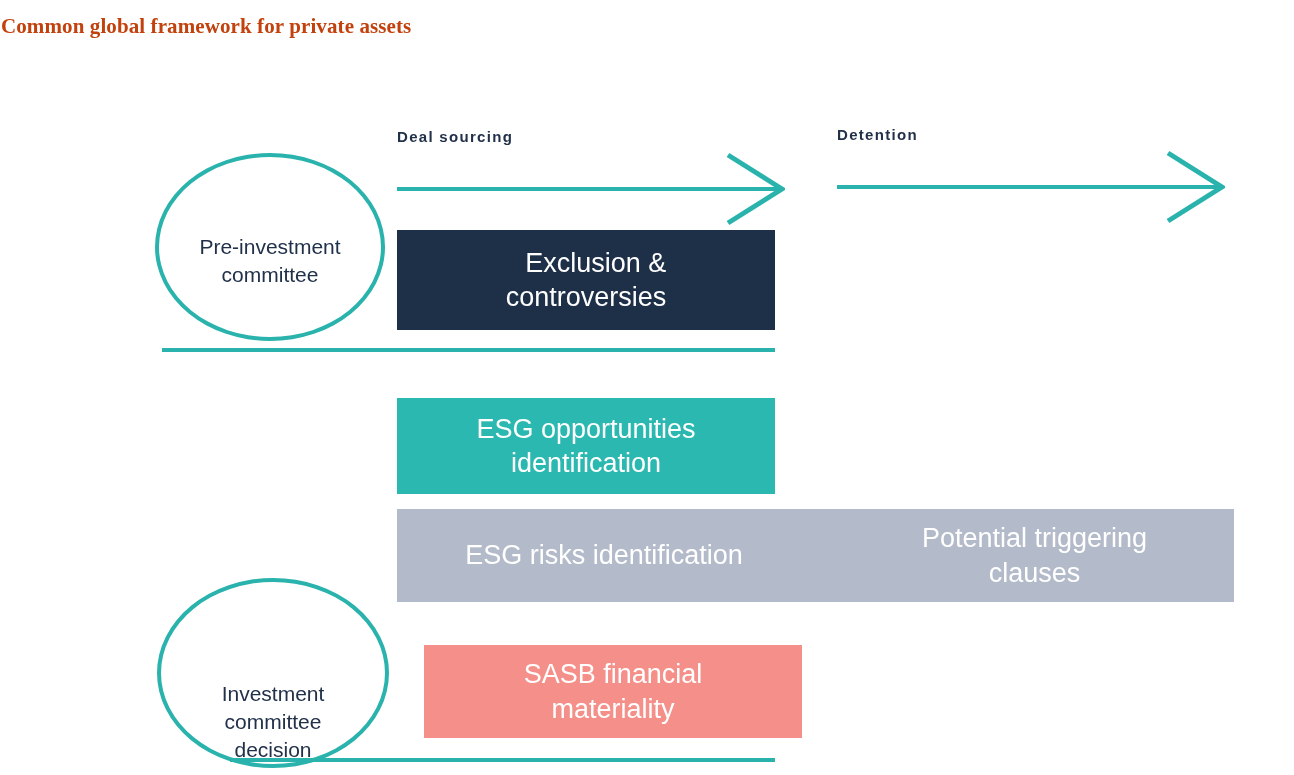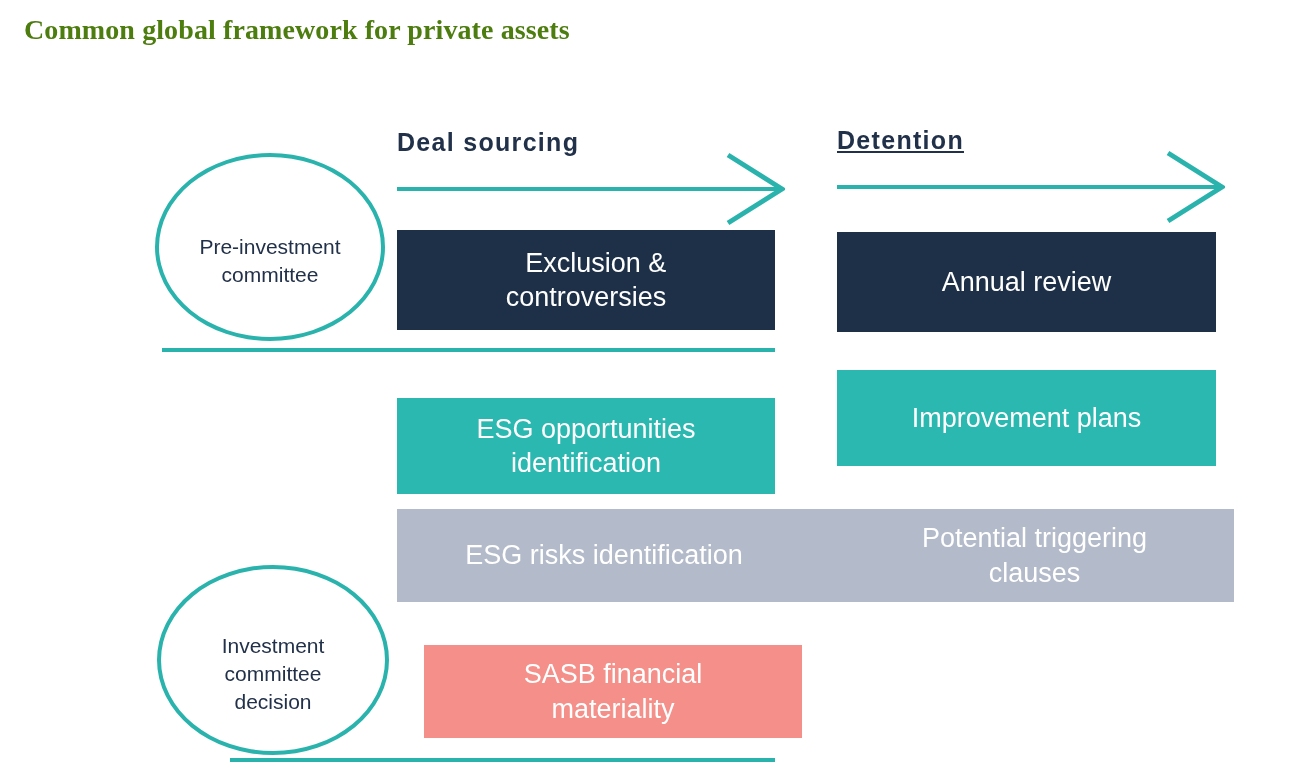--- a/index.html
+++ b/index.html
@@ -12,27 +12,27 @@
     height: 775px;
     position: relative;
     overflow: hidden;
     font-family: "Liberation Sans", sans-serif;
     -webkit-font-smoothing: antialiased;
   }
 
   
   #page-title {
     position: absolute;
-    left: 24px;
+    left: 1px;
     top: 14px;
     font-family: "Liberation Serif", serif;
     font-weight: bold;
-    font-size: 28px;
+    font-size: 21px;
     letter-spacing: 0.1px;
-    color: #4d7c0f;
+    color: #c2410c;
     white-space: nowrap;
   }
 
   
   #stage {
     position: absolute;
     left: 0;
     top: 0;
     width: 1294px;
     height: 775px;
@@ -61,47 +61,48 @@
     margin-top: 28px;
   }
   #circle-pre-investment {
     left: 155px;
     top: 153px;
     width: 230px;
     height: 188px;
   }
   #circle-investment-decision {
     left: 157px;
-    top: 565px;
+    top: 578px;
     width: 232px;
     height: 190px;
+    align-items: flex-end;
   }
 
   
   .separator-line {
     position: absolute;
     height: 4px;
     background: #2ab3ad;
     z-index: 2;
   }
   #separator-top    { left: 162px; top: 348px; width: 613px; }
   #separator-bottom { left: 230px; top: 758px; width: 545px; }
 
   
   .column-header {
     position: absolute;
-    font-size: 25px;
+    font-size: 15px;
     font-weight: bold;
     letter-spacing: 1.3px;
     color: #22314a;
     white-space: nowrap;
     z-index: 3;
   }
   #header-deal-sourcing { left: 397px; top: 128px; }
-  #header-detention     { left: 837px; top: 126px; text-decoration: underline; }
+  #header-detention     { left: 837px; top: 126px; }
 
   
   .flow-arrow {
     position: absolute;
     z-index: 3;
   }
   #arrow-deal-sourcing { left: 397px; top: 152px; width: 388px; height: 74px; }
   #arrow-detention     { left: 837px; top: 150px; width: 388px; height: 74px; }
 
   
@@ -193,26 +194,20 @@
 materiality</span>
   </div>
 
   <div id="header-detention" class="column-header">Detention</div>
 
   <svg id="arrow-detention" class="flow-arrow" viewBox="0 0 388 74">
     <line x1="0" y1="37" x2="382" y2="37" stroke="#2ab3ad" stroke-width="4"></line>
     <polyline points="331,3 385,37 331,71" fill="none" stroke="#2ab3ad" stroke-width="5" stroke-linecap="butt" stroke-linejoin="miter"></polyline>
   </svg>
 
-  <div id="box-annual-review" class="flow-box" style="background:#1e3048">
-    <span>Annual review</span>
-  </div>
-
-  <div id="box-improvement-plans" class="flow-box" style="background:#2bb8b0">
-    <span>Improvement plans</span>
-  </div>
+
 
   <div id="box-potential-triggering-clauses" class="flow-box" style="background:#b3bac9">
     <span>Potential triggering
 clauses</span>
   </div>
 
 </div>
 
 </body></html>

